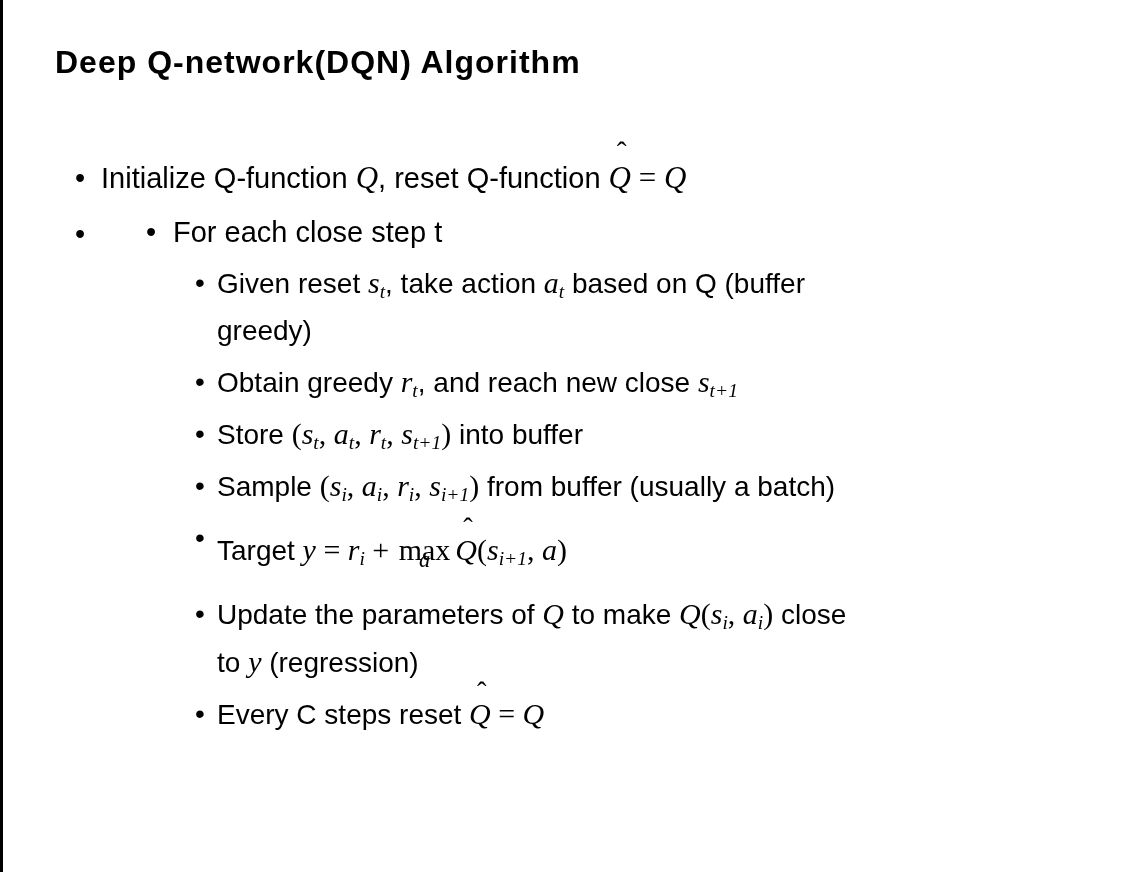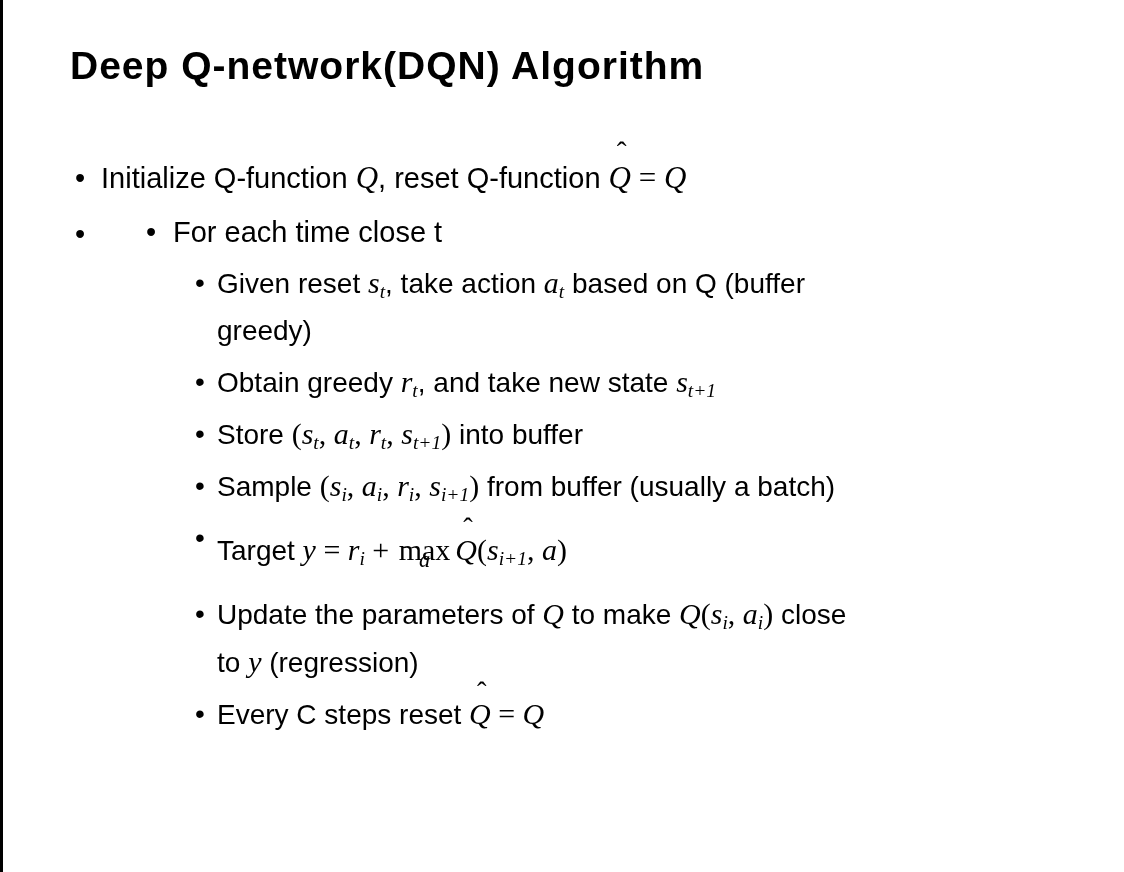--- a/index.html
+++ b/index.html
@@ -13,23 +13,23 @@
     height: 872px;
     background: #ffffff;
     border-left: 3px solid #000000;
     box-sizing: border-box;
     overflow: hidden;
     color: #000000;
     font-family: "Liberation Sans", sans-serif;
   }
   .title {
     position: absolute;
-    left: 67px;
+    left: 52px;
     top: 42px;
-    font-size: 39px;
+    font-size: 32px;
     line-height: 1.25;
     font-weight: 700;
     letter-spacing: 1px;
     color: #000000;
     font-family: "Liberation Sans", sans-serif;
   }
   .content {
     position: absolute;
     left: 0;
     top: 150px;
@@ -96,22 +96,22 @@
   }
 </style>
 </head>
 <body>
 
 <div class="slide">
   <div class="title">Deep Q-network(DQN) Algorithm</div>
   <div class="content">
       <div class="bullet level-1"><span class="dot">•</span><span class="bullet-text"><span class="run-n">Initialize Q-function </span><span class="run-m">Q</span><span class="run-n">, reset Q-function </span><span class="run-mhat"><span class="hat-mark">ˆ</span><span class="mi">Q</span></span><span class="run-o"> = </span><span class="run-m">Q</span></span></div>
       <div class="bullet level-1"><span class="dot">•</span></div>
-      <div class="bullet level-2"><span class="dot">•</span><span class="bullet-text"><span class="run-n">For each time close t</span></span></div>
+      <div class="bullet level-2"><span class="dot">•</span><span class="bullet-text"><span class="run-n">For each close step t</span></span></div>
       <div class="bullet level-3"><span class="dot">•</span><span class="bullet-text"><span class="run-n">Given reset </span><span class="run-msub"><span class="mi">s</span><sub>t</sub></span><span class="run-n">, take action </span><span class="run-msub"><span class="mi">a</span><sub>t</sub></span><span class="run-n"> based on Q (buffer</span><br><span class="run-n">greedy)</span></span></div>
-      <div class="bullet level-3"><span class="dot">•</span><span class="bullet-text"><span class="run-n">Obtain greedy </span><span class="run-msub"><span class="mi">r</span><sub>t</sub></span><span class="run-n">, and take new state </span><span class="run-msub"><span class="mi">s</span><sub>t+1</sub></span></span></div>
+      <div class="bullet level-3"><span class="dot">•</span><span class="bullet-text"><span class="run-n">Obtain greedy </span><span class="run-msub"><span class="mi">r</span><sub>t</sub></span><span class="run-n">, and reach new close </span><span class="run-msub"><span class="mi">s</span><sub>t+1</sub></span></span></div>
       <div class="bullet level-3"><span class="dot">•</span><span class="bullet-text"><span class="run-n">Store </span><span class="run-o">(</span><span class="run-msub"><span class="mi">s</span><sub>t</sub></span><span class="run-o">, </span><span class="run-msub"><span class="mi">a</span><sub>t</sub></span><span class="run-o">, </span><span class="run-msub"><span class="mi">r</span><sub>t</sub></span><span class="run-o">, </span><span class="run-msub"><span class="mi">s</span><sub>t+1</sub></span><span class="run-o">)</span><span class="run-n"> into buffer</span></span></div>
       <div class="bullet level-3"><span class="dot">•</span><span class="bullet-text"><span class="run-n">Sample </span><span class="run-o">(</span><span class="run-msub"><span class="mi">s</span><sub>i</sub></span><span class="run-o">, </span><span class="run-msub"><span class="mi">a</span><sub>i</sub></span><span class="run-o">, </span><span class="run-msub"><span class="mi">r</span><sub>i</sub></span><span class="run-o">, </span><span class="run-msub"><span class="mi">s</span><sub>i+1</sub></span><span class="run-o">)</span><span class="run-n"> from buffer (usually a batch)</span></span></div>
       <div class="bullet level-3 has-max"><span class="dot">•</span><span class="bullet-text"><span class="run-n">Target </span><span class="run-m">y</span><span class="run-o"> = </span><span class="run-msub"><span class="mi">r</span><sub>i</sub></span><span class="run-o"> + </span><span class="run-max"><span class="max-word">max</span><span class="max-under">a</span></span><span class="run-mhat"><span class="hat-mark">ˆ</span><span class="mi">Q</span></span><span class="run-o">(</span><span class="run-msub"><span class="mi">s</span><sub>i+1</sub></span><span class="run-o">, </span><span class="run-m">a</span><span class="run-o">)</span></span></div>
       <div class="bullet level-3"><span class="dot">•</span><span class="bullet-text"><span class="run-n">Update the parameters of </span><span class="run-m">Q</span><span class="run-n"> to make </span><span class="run-m">Q</span><span class="run-o">(</span><span class="run-msub"><span class="mi">s</span><sub>i</sub></span><span class="run-o">, </span><span class="run-msub"><span class="mi">a</span><sub>i</sub></span><span class="run-o">)</span><span class="run-n"> close</span><br><span class="run-n">to </span><span class="run-m">y</span><span class="run-n"> (regression)</span></span></div>
       <div class="bullet level-3"><span class="dot">•</span><span class="bullet-text"><span class="run-n">Every C steps reset </span><span class="run-mhat"><span class="hat-mark">ˆ</span><span class="mi">Q</span></span><span class="run-o"> = </span><span class="run-m">Q</span></span></div>
     </div>
 </div>
 
 </body></html>

